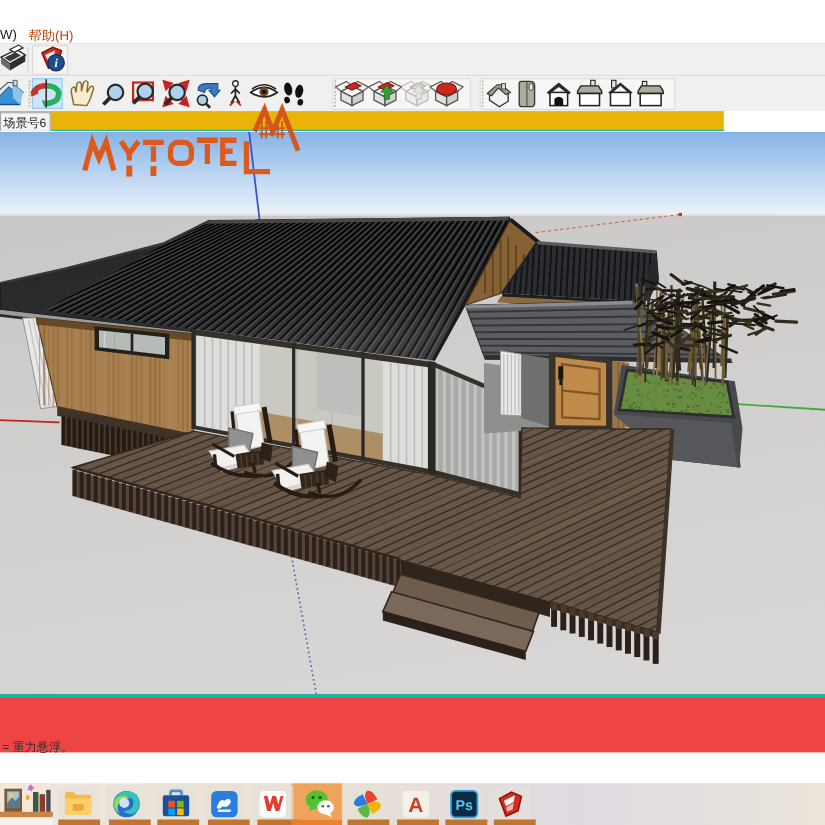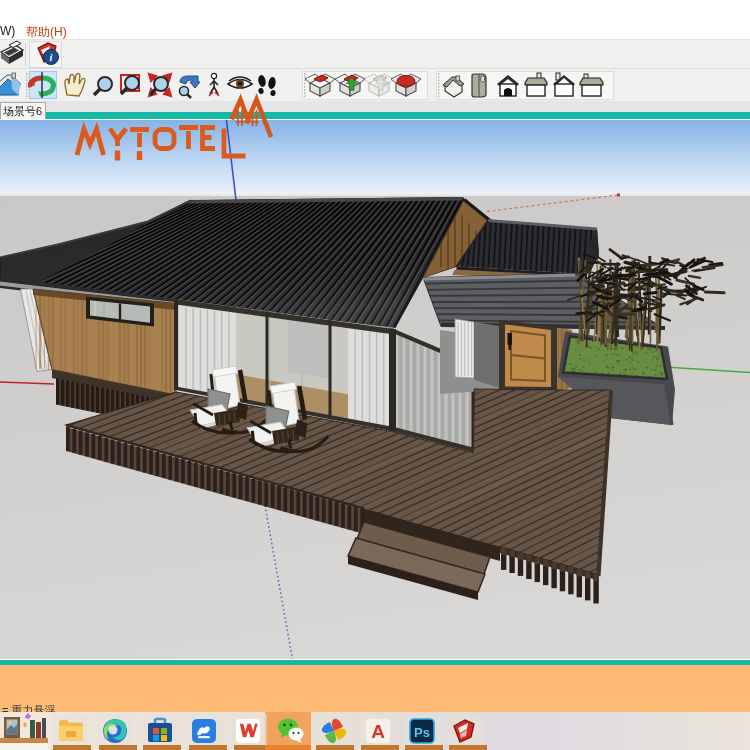--- a/index.html
+++ b/index.html
@@ -180,21 +180,21 @@
 <polygon points="0,11 11,2 22,11 20,13 11,5 2,13" fill="#2a2a2a"></polygon>
 <rect x="2" y="11" width="18" height="12" fill="#fff" stroke="#222" stroke-width="1.4"></rect>
 </g>
       <g transform="translate(580,5)">
 <rect x="4" y="0" width="4" height="5" fill="#e8e8e6" stroke="#222" stroke-width="1"></rect>
 <polygon points="0,9 3,4 20,4 23,9 23,11 0,11" fill="#a8ae9a" stroke="#222" stroke-width="1.2"></polygon>
 <rect x="2" y="11" width="19" height="11" fill="#fff" stroke="#222" stroke-width="1.4"></rect>
 </g>
     </svg>
 </div>
-<div class="abs" style="left:0;top:101px;width:750px;height:18px;background:#e5e5e5;border-bottom:7px solid #14b8a6">
+<div class="abs" style="left:0;top:101px;width:658px;height:18px;background:#eab308;border-bottom:1px solid #14b8a6">
 <div class="abs" style="left:0;top:1px;width:46px;height:17px;background:#f6f5f4;border:1px solid #a9a8a6;border-bottom:none"></div>
 <div class="abs" style="left:3px;top:2.5px;font-size:11px;color:#222">场景号6</div>
 </div>
 <svg class="abs" style="left:0;top:0" width="750" height="659" viewBox="0 0 750 659">
     <defs>
       <linearGradient id="sky" x1="0" y1="0" x2="0" y2="1">
         <stop offset="0" stop-color="#86b3e6"></stop>
         <stop offset="0.55" stop-color="#bed7f2"></stop>
         <stop offset="1" stop-color="#edf2f9"></stop>
       </linearGradient>
@@ -1165,21 +1165,21 @@
         <line x1="38" y1="47.4" x2="39" y2="58.4"></line>
 <line x1="43" y1="46.6" x2="44" y2="57.6"></line>
         <line x1="48" y1="45.8" x2="49" y2="56.8"></line>
 </g>
 <path d="M52,36 L62,40 L60,54 L50,50 Z" fill="#2b2117"></path>
 <path d="M6,55 Q26,70 52,66" fill="none" stroke="#261c13" stroke-width="3.4"></path>
 <line x1="9" y1="47" x2="10" y2="58" stroke="#261c13" stroke-width="3"></line>
 <line x1="44" y1="55" x2="46" y2="64" stroke="#261c13" stroke-width="3"></line>
 </g>
   </svg>
-<div class="abs" style="left:0;top:660px;width:750px;height:53px;background:#fdba74;border-top:5px solid #14b8a6">
+<div class="abs" style="left:0;top:631px;width:750px;height:53px;background:#ef4444;border-top:3px solid #14b8a6">
 <div class="abs" style="left:2px;top:38px;font-size:11px;color:#333">= 重力悬浮。</div>
 </div>
 <div class="abs" style="left:0;top:712px;width:750px;height:38px;background:linear-gradient(90deg,#efe8e0,#e9dfd4 40%,#dfdae2 70%,#eae4da)">
 <svg class="abs" style="left:0;top:0" width="750" height="38">
       <g>
 <rect x="0" y="0" width="48" height="38" fill="#f2e7d8"></rect>
 <rect x="0" y="26" width="48" height="5" fill="#c8844a"></rect>
 <rect x="0" y="31" width="48" height="7" fill="#f7f2ea"></rect>
 <rect x="4" y="5" width="16" height="21" fill="#7a5a3a"></rect>
 <rect x="6.5" y="7.5" width="11" height="15" fill="#a8c4d4"></rect>

